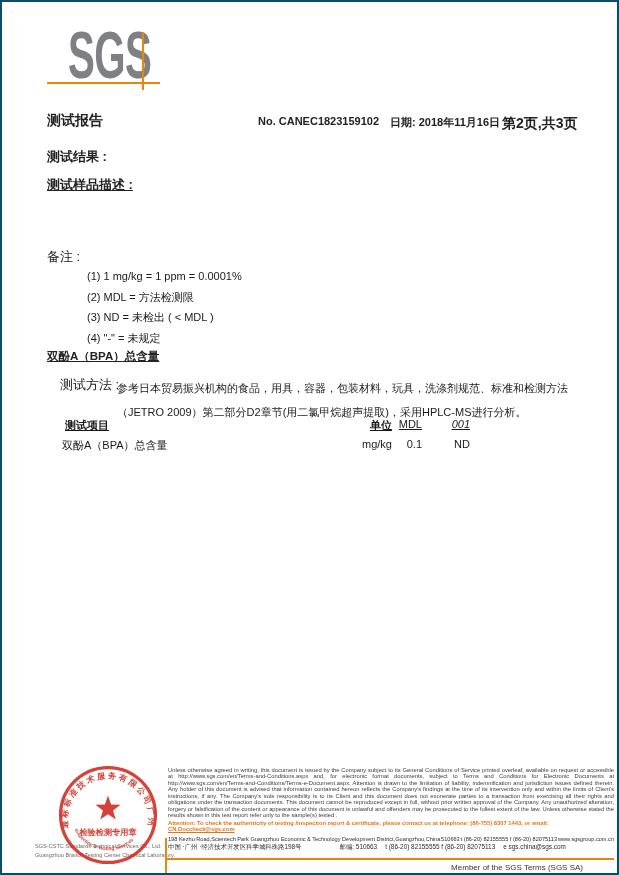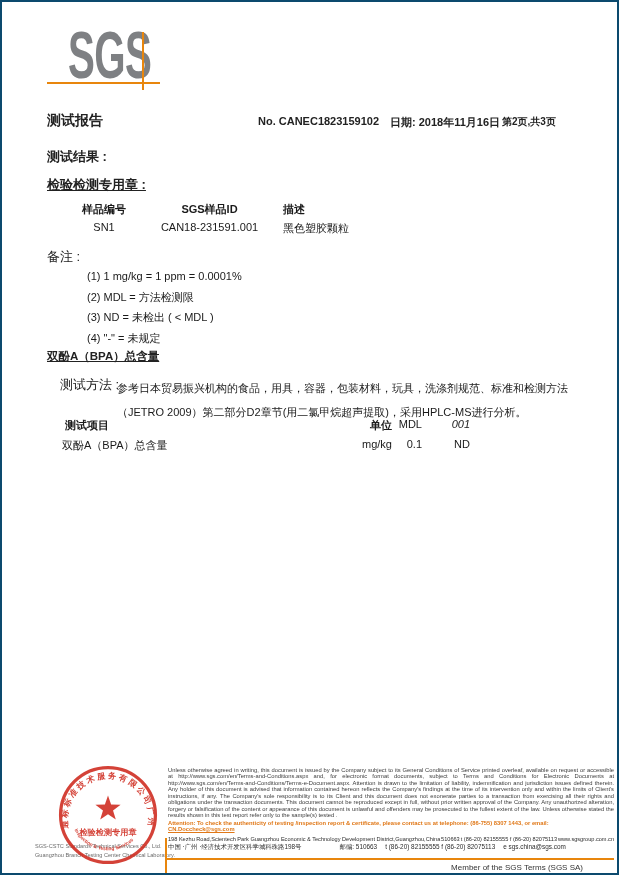--- a/index.html
+++ b/index.html
@@ -14,21 +14,21 @@
     position:absolute;left:66px;top:24px;line-height:58px;
     font-size:66px;font-weight:700;color:#7e8083;letter-spacing:-1px;
     transform:scaleX(0.61);transform-origin:left center;
   }
   .logo-hline{position:absolute;left:45px;top:80px;width:113px;height:2px;background:#e8860d;}
   .logo-vline{position:absolute;left:140px;top:30px;width:2px;height:58px;background:#e8860d;}
 
   .title{position:absolute;left:45px;top:110px;font-size:14px;font-weight:700;color:#222;}
   .hdr-no{position:absolute;left:220px;top:113px;font-size:11px;font-weight:700;color:#222;margin-left:36px;}
   .hdr-date{position:absolute;left:388px;top:113px;font-size:11px;font-weight:700;color:#222;}
-  .hdr-page{position:absolute;left:500px;top:113px;font-size:10px;font-weight:700;color:#222;}
+  .hdr-page{position:absolute;left:500px;top:113px;font-size:14px;font-weight:700;color:#222;}
 
   
   .lbl{font-size:13px;color:#222;}
   .b{font-weight:700;}
   .u{text-decoration:underline;}
   .results-heading{position:absolute;left:45px;top:146px;}
   .sample-heading{position:absolute;left:45px;top:174px;}
 
   .sample-table{position:absolute;left:62px;top:200px;font-size:11px;}
   .sample-row{display:grid;grid-template-columns:80px 115px 160px;column-gap:8px;}
@@ -40,21 +40,21 @@
   .notes-heading{position:absolute;left:45px;top:246px;}
   .notes{position:absolute;left:85px;top:264px;font-size:11px;line-height:20.5px;}
 
   .bpa-heading{position:absolute;left:45px;top:347px;font-size:11.5px;}
   .method-label{position:absolute;left:58px;top:374px;}
   .method-text{position:absolute;left:115px;top:374px;width:480px;font-size:11px;line-height:24px;}
 
   .rtable{position:absolute;left:60px;top:416px;font-size:11px;}
   .rrow{display:grid;grid-template-columns:280px 50px 30px 48px;}
   .rrow .rc2,.rrow .rc3,.rrow .rc4{text-align:right;}
-  .rrow.hdr .cell span{}
+  .rrow.hdr .cell span{text-decoration:underline;}
   .rrow.hdr .rc1{font-weight:700;padding-left:3px;}
   .rrow.hdr .rc2{font-weight:700;}
   .rrow.hdr .rc4 span{font-style:italic;}
   .rrow.val{margin-top:5px;}
 
   
   .company-block{position:absolute;left:33px;top:840px;font-size:5.6px;color:#6b6b6b;line-height:9px;white-space:nowrap;}
   .stamp{position:absolute;left:55px;top:762px;opacity:0.88;}
   .footer-right{position:absolute;left:166px;top:765px;width:446px;}
   .disclaimer{
@@ -79,34 +79,22 @@
   <div class="logo">SGS</div>
   <div class="logo-hline"></div>
   <div class="logo-vline"></div>
 
   <div class="title">测试报告</div>
   <div class="hdr-no">No. CANEC1823159102</div>
   <div class="hdr-date">日期: 2018年11月16日</div>
   <div class="hdr-page">第2页,共3页</div>
 
   <div class="lbl b results-heading">测试结果 :</div>
-  <div class="lbl b u sample-heading">检验检测专用章 :</div>
+  <div class="lbl b u sample-heading">测试样品描述 :</div>
 
-  <div class="sample-table">
-    <div class="sample-row hdr">
-      <div class="c1">样品编号</div>
-      <div class="c2">SGS样品ID</div>
-      <div class="c3">描述</div>
-    </div>
-    <div class="sample-row val">
-      <div class="c1">SN1</div>
-      <div class="c2">CAN18-231591.001</div>
-      <div class="c3">黑色塑胶颗粒</div>
-    </div>
-  </div>
 
   <div class="lbl notes-heading">备注 :</div>
   <div class="notes">
     <div>(1) 1 mg/kg = 1 ppm = 0.0001%</div>
     <div>(2) MDL = 方法检测限</div>
     <div>(3) ND = 未检出 ( &lt; MDL )</div>
     <div>(4) "-" = 未规定</div>
   </div>
 
   <div class="lbl b u bpa-heading">双酚A（BPA）总含量</div>

